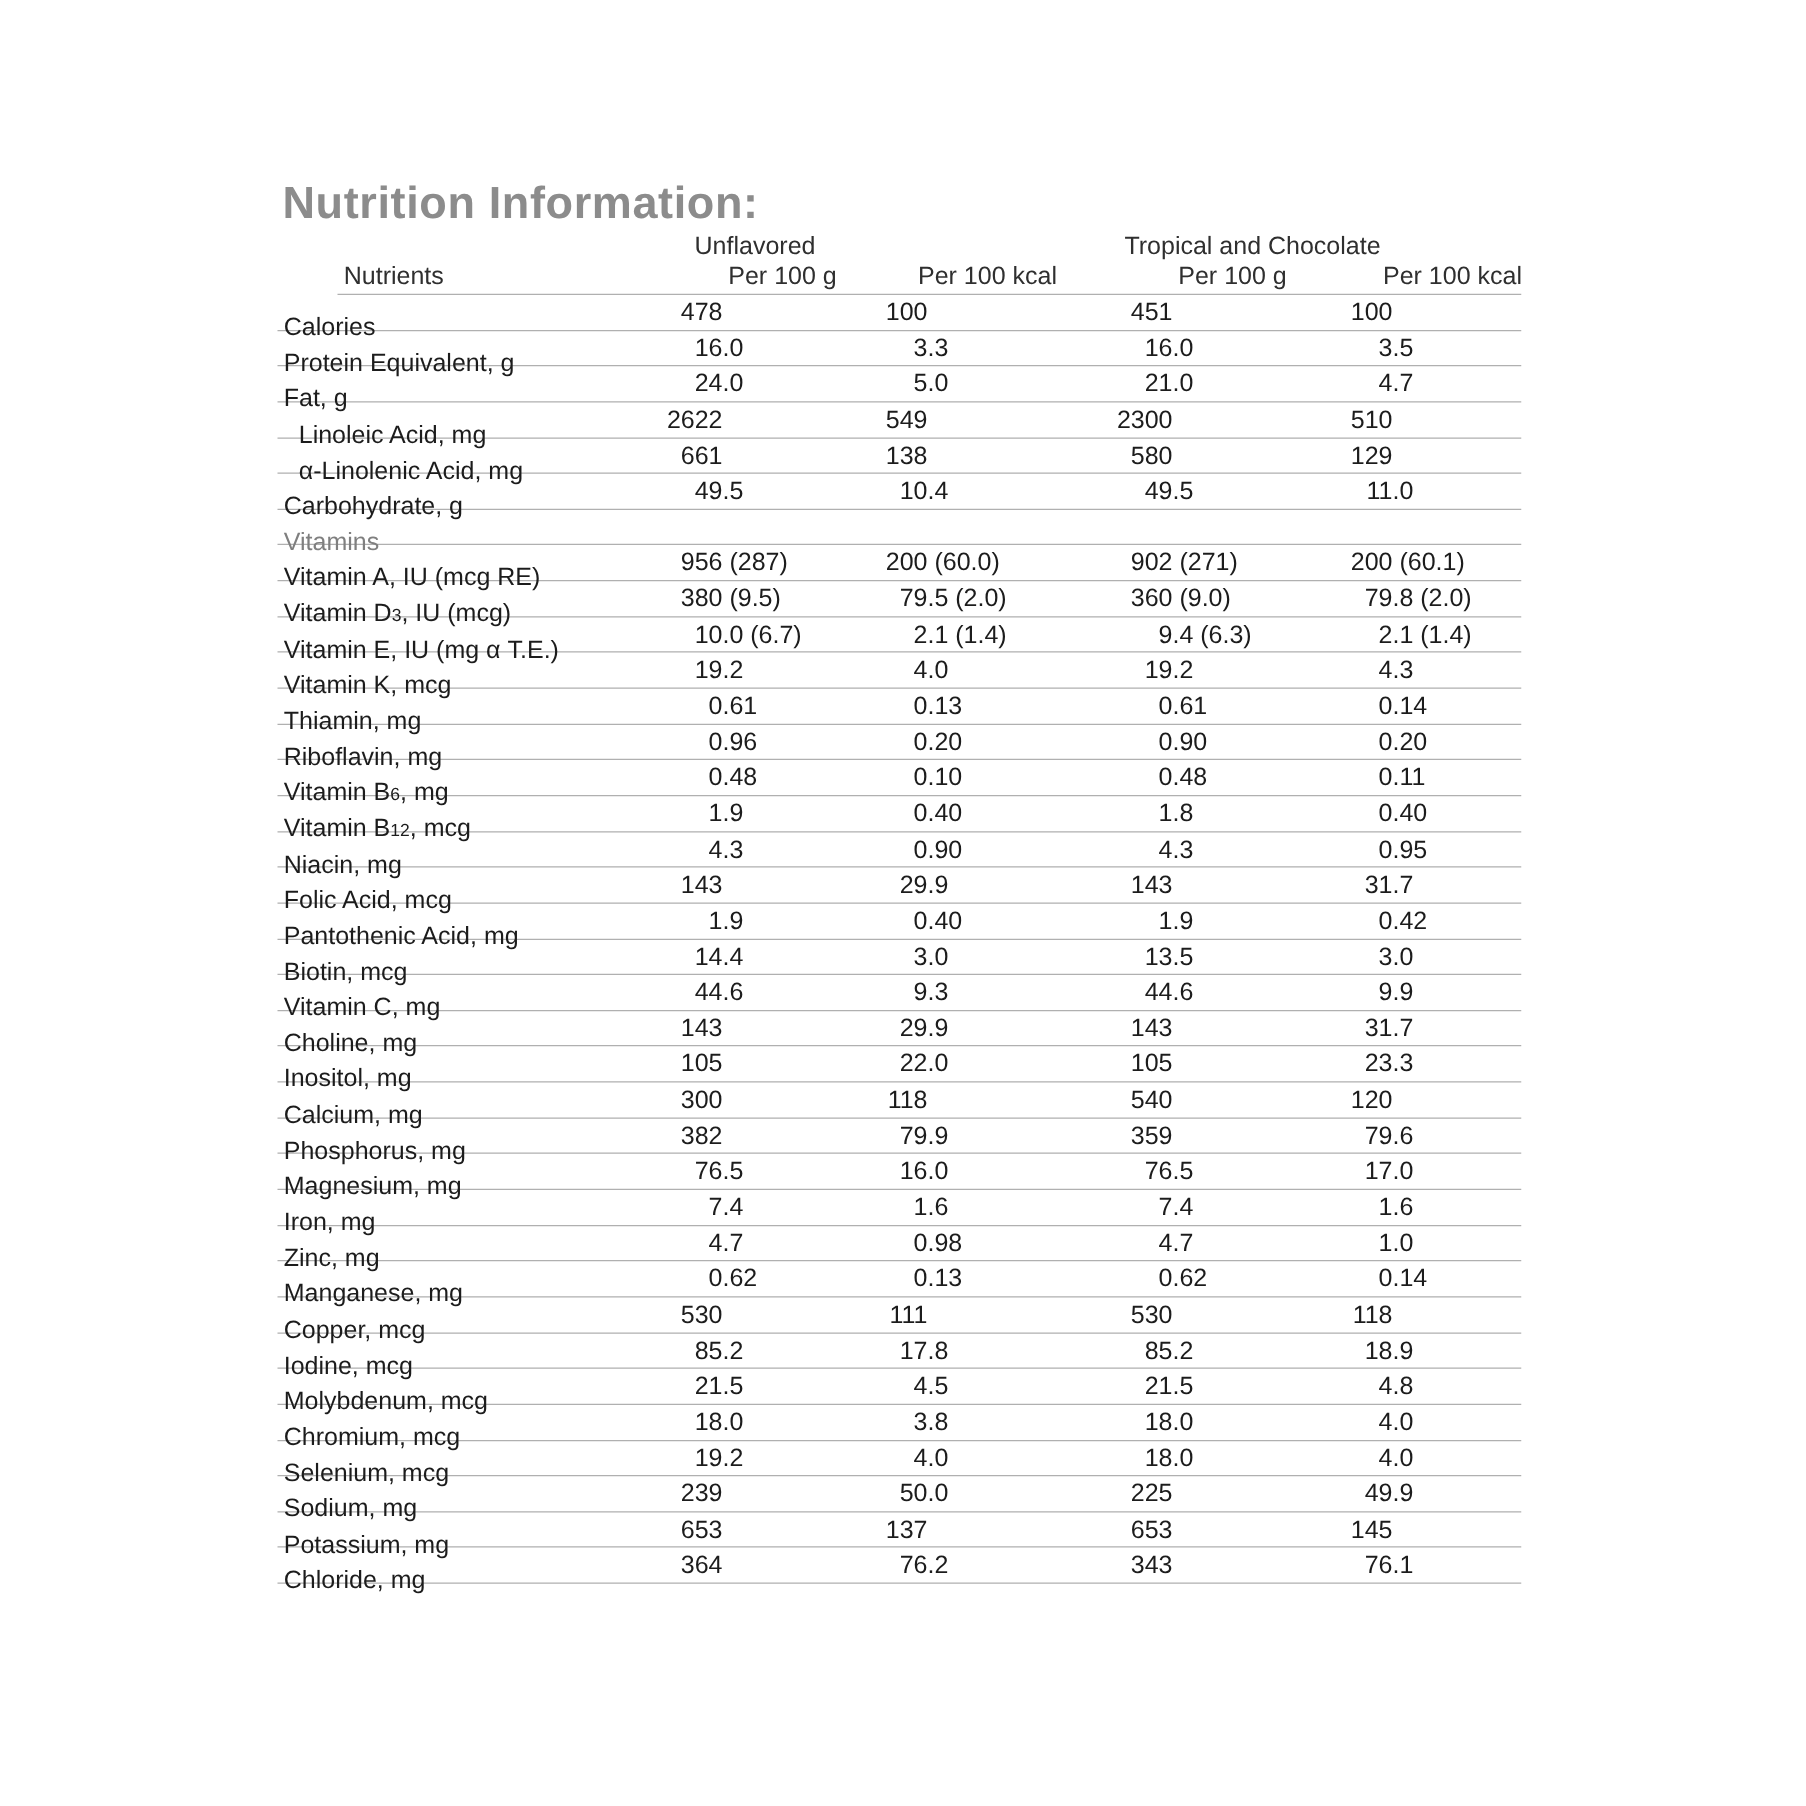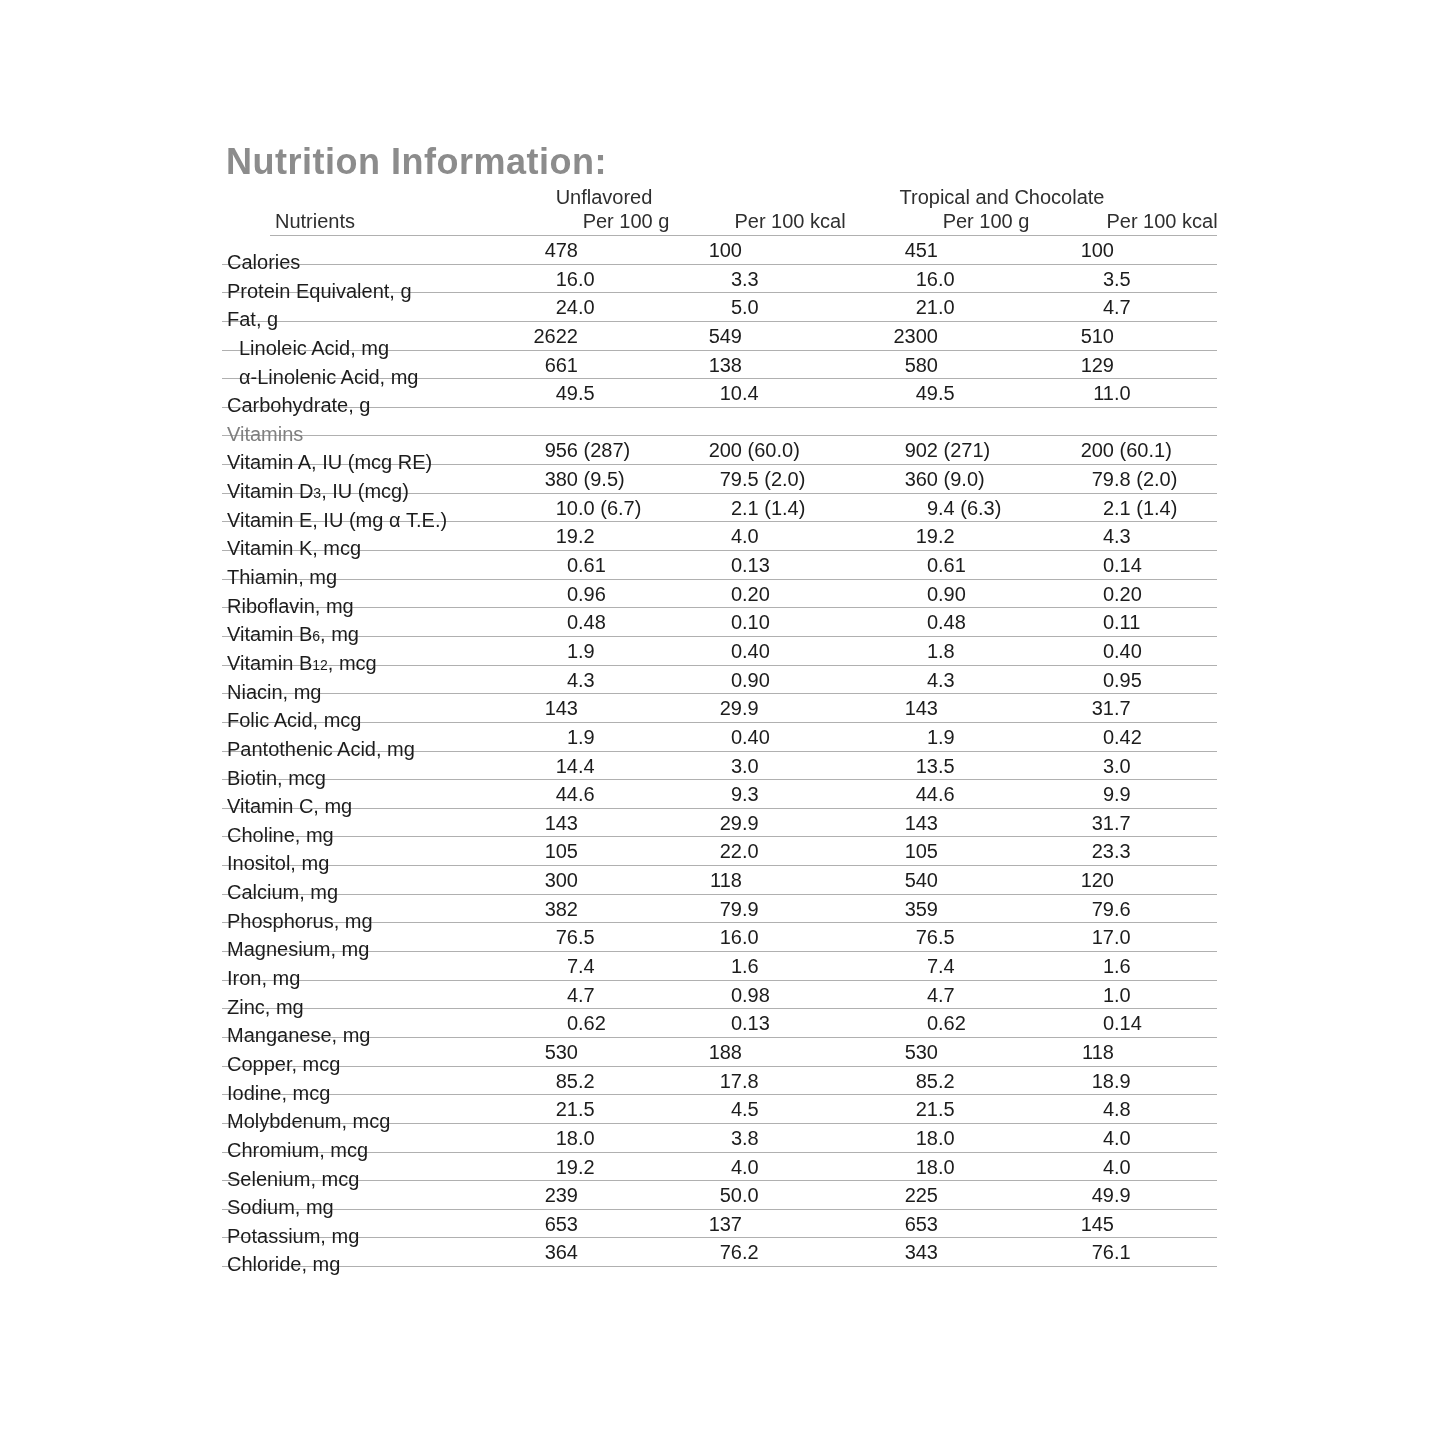--- a/index.html
+++ b/index.html
@@ -372,21 +372,21 @@
         <span class="num-int c1">0</span>
         <span class="num-frac c1">.13</span>
         <span class="num-int c2">0</span>
         <span class="num-frac c2">.62</span>
         <span class="num-int c3">0</span>
         <span class="num-frac c3">.14</span>
       </div>
       <div class="row">
     <span class="label">Copper, mcg</span>
   <span class="num-int c0">530</span>
-        <span class="num-int c1">188</span>
+        <span class="num-int c1">111</span>
         <span class="num-int c2">530</span>
         <span class="num-int c3">118</span>
       </div>
       <div class="row">
     <span class="label">Iodine, mcg</span>
   <span class="num-int c0">85</span>
         <span class="num-frac c0">.2</span>
         <span class="num-int c1">17</span>
         <span class="num-frac c1">.8</span>
         <span class="num-int c2">85</span>

